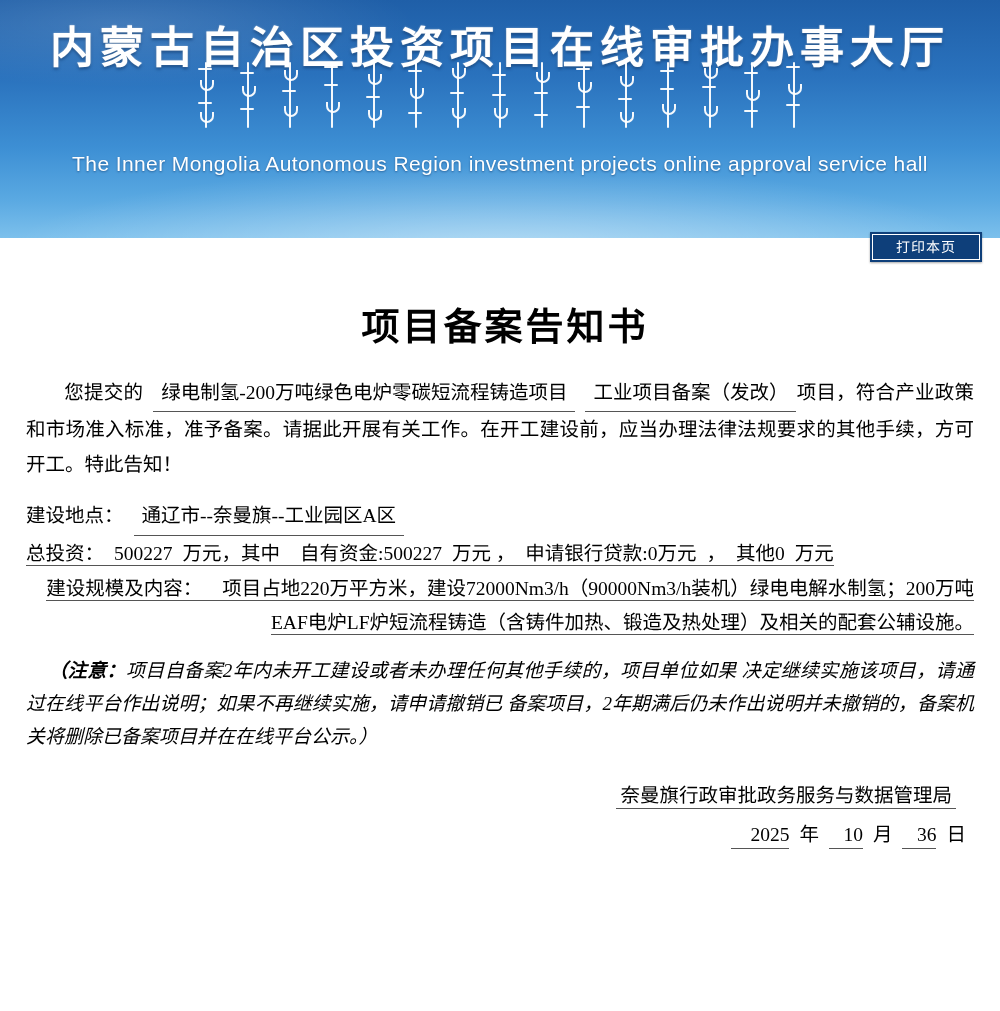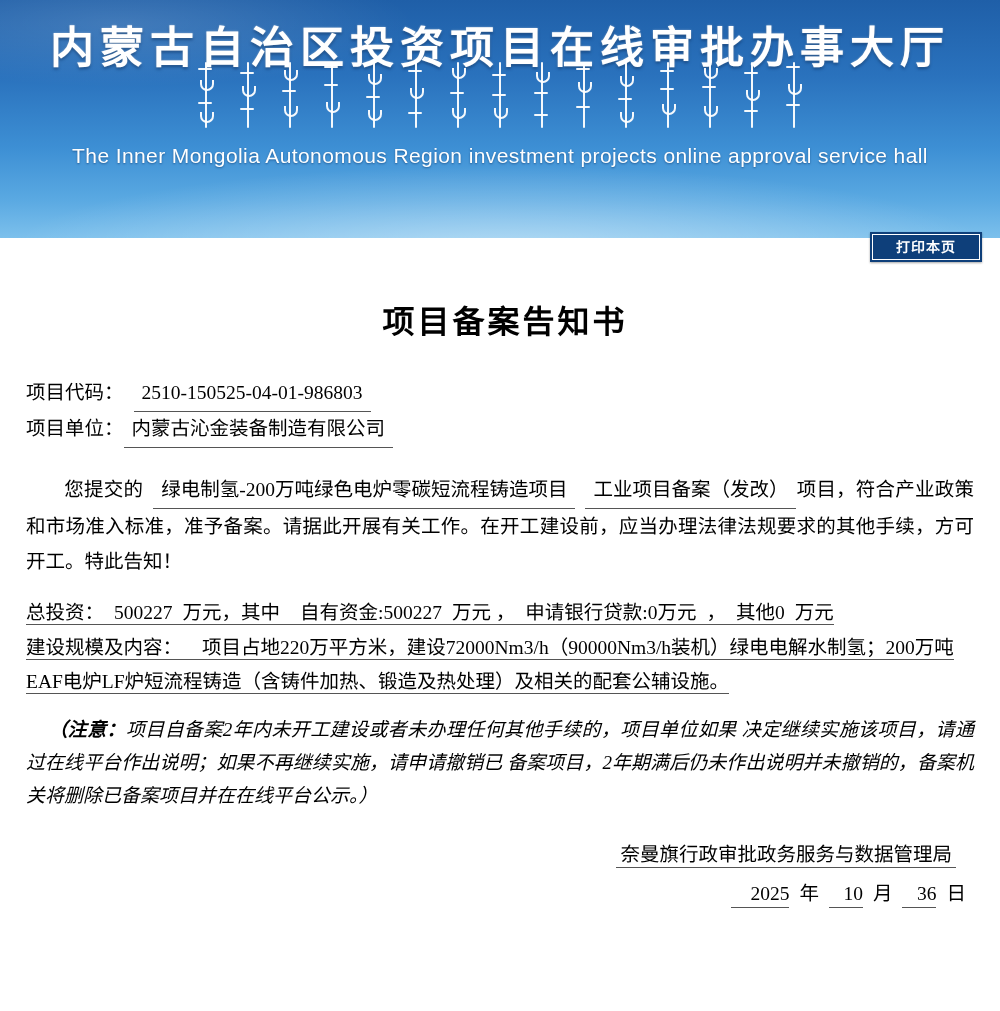--- a/index.html
+++ b/index.html
@@ -90,21 +90,21 @@
     left: 2px;
     width: 10px;
     height: 9px;
     border: 2px solid #ffffff;
     border-top: none;
     border-radius: 0 0 7px 7px;
     opacity: 0.95;
   }
   .banner-sub {
     position: absolute;
-    top: 144px;
+    top: 152px;
     left: 0;
     width: 1000px;
     text-align: center;
     font-family: "Liberation Sans", sans-serif;
     font-size: 21px;
     color: #ffffff;
     letter-spacing: 0.4px;
     text-shadow: 0 1px 2px rgba(0,40,90,0.5);
     white-space: nowrap;
   }
@@ -123,37 +123,37 @@
   }
   .print-btn {
     width: 100%;
     height: 100%;
     box-sizing: border-box;
     border: 1px solid #ffffff;
     background: #0e3f7a;
     color: #ffffff;
     font-family: "Liberation Sans", sans-serif;
     font-size: 14px;
-    font-weight: bold;
+    font-weight: normal;
     letter-spacing: 1px;
     cursor: pointer;
     padding: 0;
     line-height: 24px;
   }
 
   
   .doc {
     position: relative;
     width: 1000px;
     padding: 0 20px 0 20px;
     box-sizing: border-box;
   }
   .doc-title {
     text-align: center;
-    font-size: 32px;
+    font-size: 38px;
     font-weight: bold;
     letter-spacing: 3px;
     margin: 58px 0 0 0;
     padding-left: 10px;
   }
 
   .block {
     margin-top: 34px;
     padding: 0 4px 0 6px;
   }
@@ -183,20 +183,21 @@
     font-size: 19.5px;
     line-height: 36px;
     padding: 0 6px;
     white-space: nowrap;
   }
   .kv-wrap {
     font-size: 19.5px;
     line-height: 34px;
     padding: 0 6px;
     white-space: normal;
+    text-align: right;
   }
   .underline-run {
     border-bottom: 1px solid #555;
     display: inline;
     padding-bottom: 1px;
   }
   .section-gap { margin-top: 16px; }
 
   .note {
     font-size: 19px;
@@ -338,35 +339,30 @@
 </div>
 
 <div class="print-wrap">
   <button class="print-btn">打印本页</button>
 </div>
 
 <div class="doc">
 
   <div class="doc-title">项目备案告知书</div>
 
-  <div class="block">
-    <div class="line">
-      <span class="label">项目代码：</span><span class="gap-s"></span><span class="fill">2510-150525-04-01-986803</span>
-    </div>
-    <div class="line">
-      <span class="label">项目单位：</span><span class="fill">内蒙古沁金装备制造有限公司</span>
-    </div>
-  </div>
 
   <div class="para">
     <span style="display:inline-block;width:38px"></span><span>您提交的</span><span class="gap-s"></span><span class="fill">绿电制氢-200万吨绿色电炉零碳短流程铸造项目</span><span class="gap-s"></span><span class="fill">工业项目备案（发改）</span><span>项目，符合产业政策和市场准入标准，准予备案。请据此开展有关工作。在开工建设前，应当办理法律法规要求的其他手续，方可开工。特此告知！</span>
   </div>
 
   <div class="section-gap"></div>
 
+  <div class="kv">
+    <span>建设地点：</span><span class="gap-s"></span><span class="fill">通辽市--奈曼旗--工业园区A区</span>
+  </div>
 
   <div class="kv">
     <span class="underline-run">
       <span>总投资：</span><span class="gap-s"></span><span>500227</span><span class="gap-s"></span><span>万元，其中</span><span class="gap-s"></span><span class="gap-s"></span><span>自有资金:</span><span>500227</span><span class="gap-s"></span><span>万元 ，</span><span class="gap-s"></span><span>申请银行贷款:</span><span>0万元</span><span class="gap-s"></span><span>，</span><span class="gap-s"></span><span>其他</span><span>0</span><span class="gap-s"></span><span>万元</span>
     </span>
   </div>
 
 
   <div class="kv-wrap">
     <span class="underline-run">

